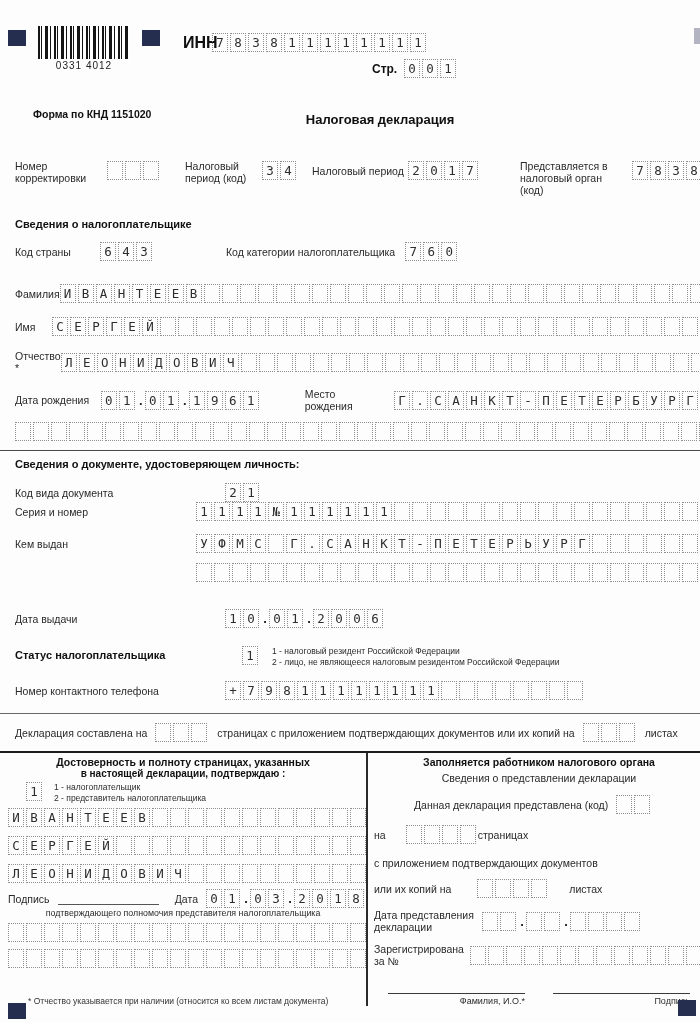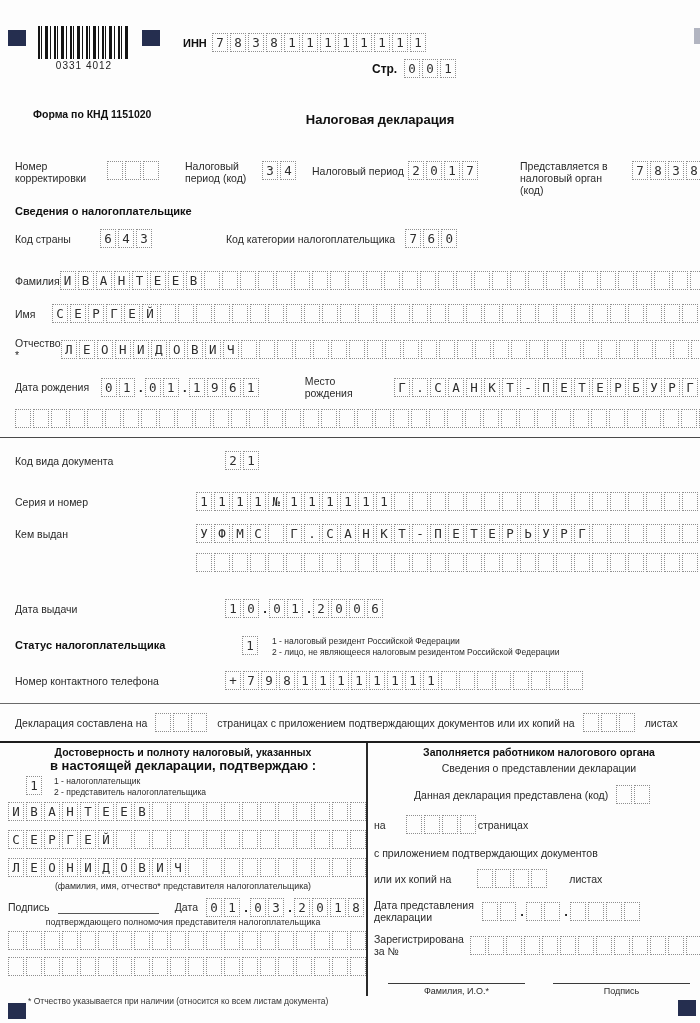--- a/index.html
+++ b/index.html
@@ -32,38 +32,38 @@
   .sechdr{font-size:11px;font-weight:bold;color:#111;margin-left:15px;}
   .fieldrow{display:flex;align-items:center;padding-left:15px;}
   .smalltext{font-size:8.5px;line-height:10.5px;color:#2a2a2a;}
   .hrline{border:none;border-top:1px solid #4a4a4a;margin:0;}
   .thick{border-top:2px solid #1d1d1d;}
   .cols{display:flex;align-items:stretch;min-height:252px;}
   .colL{width:366px;flex:none;border-right:2px solid #2a2a2a;padding:3px 0 0 0;}
   .colR{flex:1;padding:3px 0 0 6px;}
   .ctr{text-align:center;}
   .sigline{flex:1;border-top:1.5px solid #3a3a3a;margin:0 14px;padding-top:2px;
-    text-align:center;font-size:9px;color:#2a2a2a;}
+    text-align:right;font-size:9px;color:#2a2a2a;}
   .underline-sig{display:inline-block;width:105px;border-bottom:1px solid #555;height:12px;}
   .footnote{position:absolute;left:28px;top:996px;font-size:8.5px;color:#333;}
 </style>
 </head>
 <body>
 
 <div class="page">
 
   <div class="topbar">
     <div class="csq" style="left:8px;top:30px"></div>
     <div class="abs" style="left:38px;top:26px">
       <div class="barcode-bars"></div>
       <div class="barcode-num">0331  4012</div>
     </div>
     <div class="csq" style="left:142px;top:30px"></div>
     <div class="csq" style="left:694px;top:28px;opacity:.35"></div>
-    <span class="lbl bold abs" style="left:183px;top:37px;font-size:11px">ИНН</span>
+    <span class="lbl bold abs" style="left:183px;top:37px;font-size:16px">ИНН</span>
     <div class="cells abs" style="left:212px;top:33px">
         <span class="cell">7</span>
         <span class="cell">8</span>
         <span class="cell">3</span>
         <span class="cell">8</span>
         <span class="cell">1</span>
         <span class="cell">1</span>
         <span class="cell">1</span>
         <span class="cell">1</span>
         <span class="cell">1</span>
@@ -107,21 +107,21 @@
       </div>
     <span class="lbl abs" style="left:520px;top:8px;width:108px">Представляется в налоговый орган (код)</span>
     <div class="cells abs" style="left:632px;top:9px">
         <span class="cell">7</span>
         <span class="cell">8</span>
         <span class="cell">3</span>
         <span class="cell">8</span>
       </div>
   </div>
 
-  <div class="sechdr" style="margin-top:7px">Сведения о налогоплательщике</div>
+  <div class="sechdr" style="margin-top:20px">Сведения о налогоплательщике</div>
 
   <div class="fieldrow" style="margin-top:12px">
     <span class="lbl" style="width:85px">Код страны</span>
     <div class="cells">
         <span class="cell">6</span>
         <span class="cell">4</span>
         <span class="cell">3</span>
       </div>
     <span class="lbl" style="margin-left:72px">Код категории налогоплательщика</span>
     <div class="cells" style="margin-left:10px">
@@ -336,30 +336,31 @@
         <span class="cell"></span>
         <span class="cell"></span>
         <span class="cell"></span>
         <span class="cell"></span>
         <span class="cell"></span>
       </div>
   </div>
 
   <hr class="hrline" style="margin-top:9px">
 
+  <div class="sechdr" style="margin-top:7px">Сведения о документе, удостоверяющем личность:</div>
 
   <div class="fieldrow" style="margin-top:13px">
     <span class="lbl" style="width:210px">Код вида документа</span>
     <div class="cells">
         <span class="cell">2</span>
         <span class="cell">1</span>
       </div>
   </div>
 
-  <div class="fieldrow" style="margin-top:22px">
+  <div class="fieldrow" style="margin-top:0">
     <span class="lbl" style="width:210px">Серия и номер</span>
     <div class="cells">
         <span class="cell">1</span>
         <span class="cell">1</span>
         <span class="cell">1</span>
         <span class="cell">1</span>
         <span class="cell">№</span>
         <span class="cell">1</span>
         <span class="cell">1</span>
         <span class="cell">1</span>
@@ -525,22 +526,22 @@
         <span class="cell"></span>
         <span class="cell"></span>
         <span class="cell"></span>
       </div>
     <span class="lbl" style="margin-left:8px">листах</span>
   </div>
 
   <div class="cols thick" style="margin-top:9px">
 
     <div class="colL">
-      <div class="ctr bold" style="font-size:10.5px">Достоверность и полноту налоговый, указанных</div>
-      <div class="ctr bold" style="font-size:13px">в настоящей декларации, подтверждаю :</div>
+      <div class="ctr bold" style="font-size:10.5px">Достоверность и полноту страницах, указанных</div>
+      <div class="ctr bold" style="font-size:10px">в настоящей декларации, подтверждаю :</div>
       <div class="flexrow" style="margin-top:3px;padding-left:26px;align-items:flex-start">
         <div class="cells">
             <span class="cell">1</span>
           </div>
         <div style="margin-left:10px">
           <div class="smalltext">1 - налогоплательщик</div>
           <div class="smalltext">2 - представитель налогоплательщика</div>
         </div>
       </div>
       <div class="flexrow" style="margin-top:5px;padding-left:8px">
@@ -608,21 +609,20 @@
             <span class="cell"></span>
             <span class="cell"></span>
             <span class="cell"></span>
             <span class="cell"></span>
             <span class="cell"></span>
             <span class="cell"></span>
             <span class="cell"></span>
             <span class="cell"></span>
           </div>
       </div>
-      <div class="ctr smalltext" style="margin-top:4px;font-size:8.8px">(фамилия, имя, отчество* представителя налогоплательщика)</div>
       <div class="flexrow" style="margin-top:6px;padding-left:8px">
         <span class="lbl">Подпись</span>
         <span class="underline-sig" style="margin-left:8px"></span>
         <span class="lbl" style="margin-left:16px">Дата</span>
         <div class="cells" style="margin-left:8px">
             <span class="cell">0</span>
             <span class="cell">1</span>
           </div>
         <span class="dsep"></span>
         <div class="cells">

